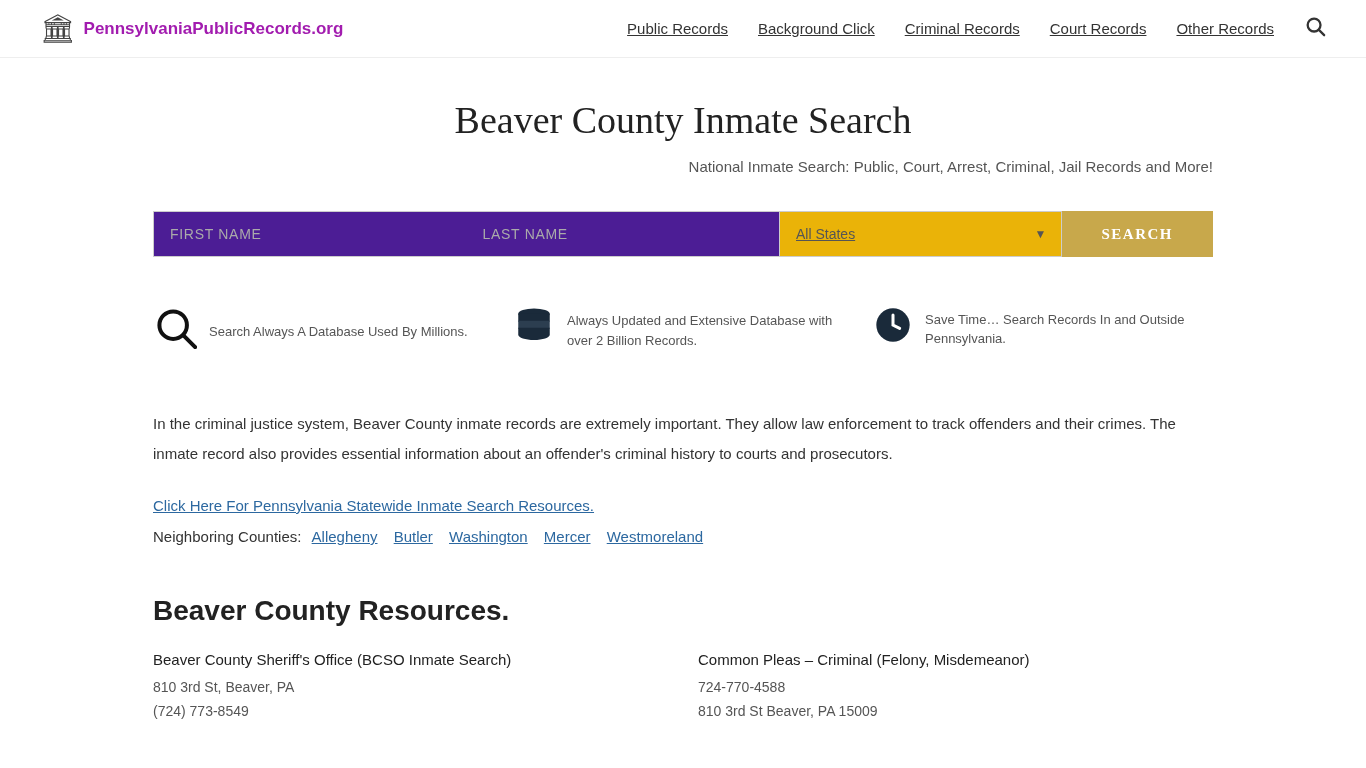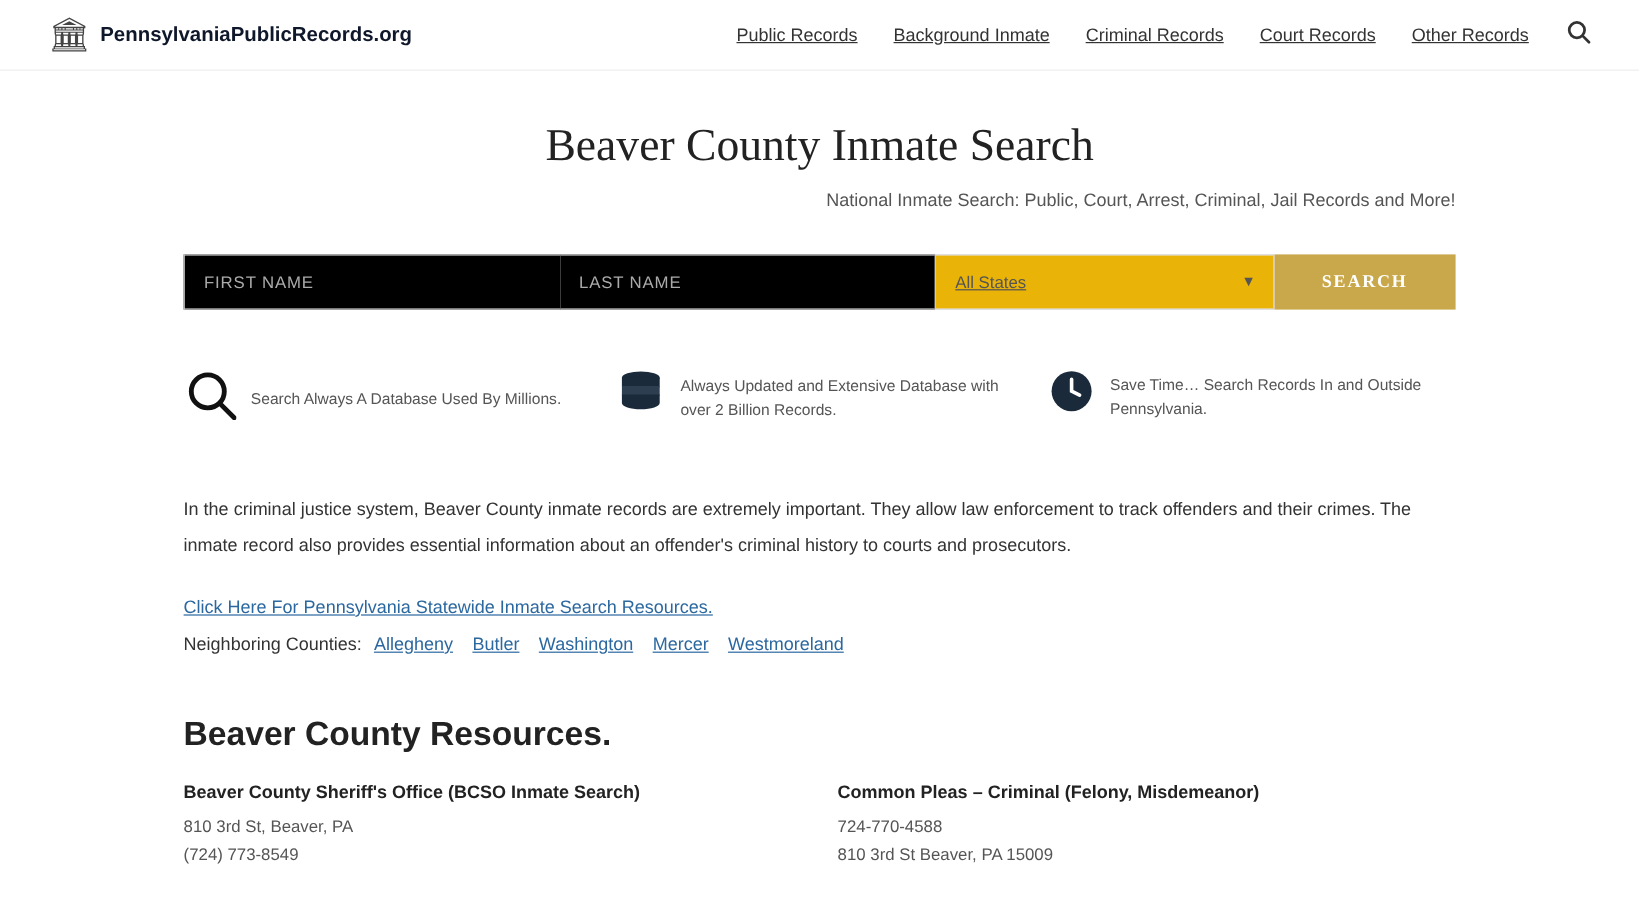--- a/index.html
+++ b/index.html
@@ -20,21 +20,21 @@
       text-decoration: none;
       color: #333;
     }
     .logo-icon {
       font-size: 28px;
       color: #444;
     }
     .logo-text {
       font-size: 17px;
       font-weight: bold;
-      color: #0f172a;
+      color: #a21caf;
       font-family: Arial, sans-serif;
     }
     .nav {
       display: flex;
       align-items: center;
       gap: 30px;
     }
     .nav a {
       text-decoration: underline;
       color: #333;
@@ -79,21 +79,21 @@
       align-items: stretch;
     }
     .search-form input {
       flex: 1;
       border: 1px solid #ccc;
       padding: 14px 16px;
       font-size: 14px;
       font-family: Arial, sans-serif;
       color: #aaa;
       outline: none;
-      background: #000000;
+      background: #4c1d95;
     }
     .search-form input::placeholder { color: #aaa; letter-spacing: 0.05em; }
     .search-form input:first-child { border-right: none; }
     .search-form .last-name-input { border-right: none; border-left: none; }
     .state-select-wrapper {
       position: relative;
       flex: 1;
       border: 1px solid #ccc;
     }
     .state-select-wrapper select {
@@ -205,21 +205,21 @@
       margin-bottom: 24px;
       font-family: Arial, sans-serif;
     }
     .resources-grid {
       display: grid;
       grid-template-columns: 1fr 1fr;
       gap: 30px;
     }
     .resource-item h3 {
       font-size: 15px;
-      font-weight: bold;
+      font-weight: normal;
       color: #222;
       margin-bottom: 8px;
       font-family: Arial, sans-serif;
     }
     .resource-item p {
       font-size: 14px;
       color: #555;
       font-family: Arial, sans-serif;
       line-height: 1.7;
     }
@@ -227,21 +227,21 @@
 </head>
 <body>
 
 <header class="header">
   <a class="logo-area" href="#">
     <span class="logo-icon">🏛</span>
     <span class="logo-text">PennsylvaniaPublicRecords.org</span>
   </a>
   <nav class="nav">
     <a href="#">Public Records</a>
-    <a href="#">Background Inmate</a>
+    <a href="#">Background Click</a>
     <a href="#">Criminal Records</a>
     <a href="#">Court Records</a>
     <a href="#">Other Records</a>
     <span class="search-icon-nav">
       <svg width="22" height="22" viewBox="0 0 24 24" fill="none" stroke="#333" stroke-width="2.5" stroke-linecap="round" stroke-linejoin="round">
         <circle cx="11" cy="11" r="7"></circle>
         <line x1="16.5" y1="16.5" x2="22" y2="22"></line>
       </svg>
     </span>
   </nav>

